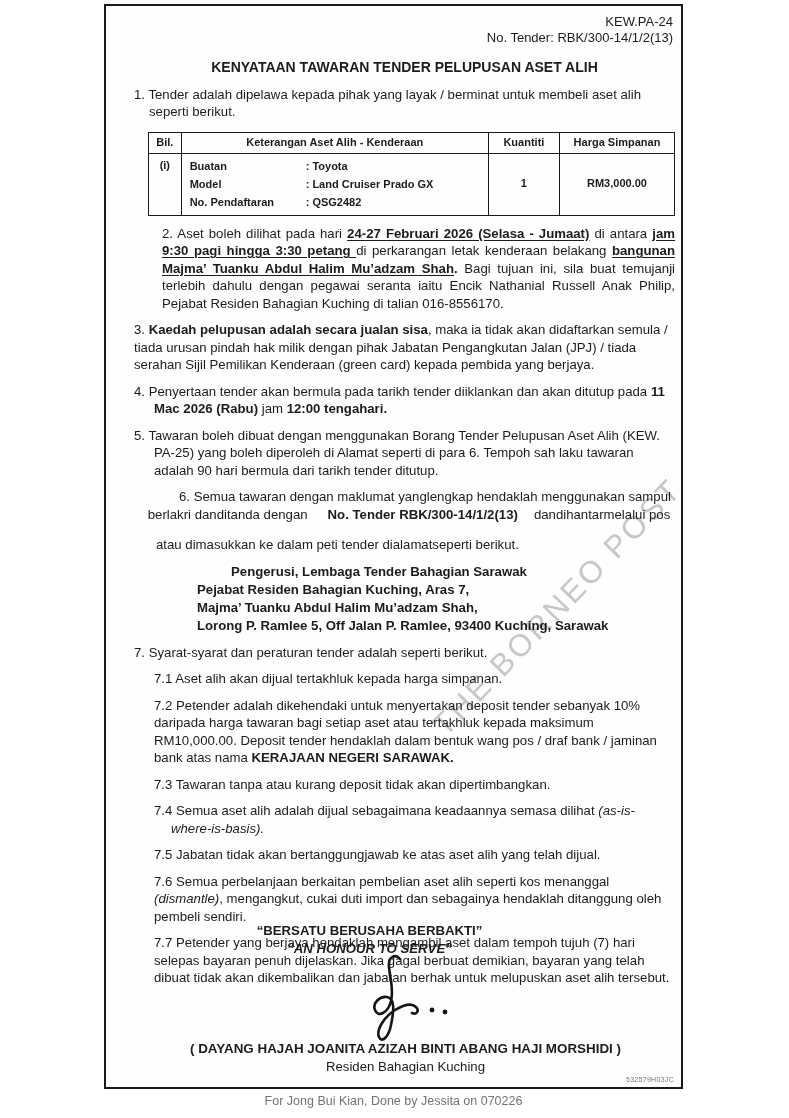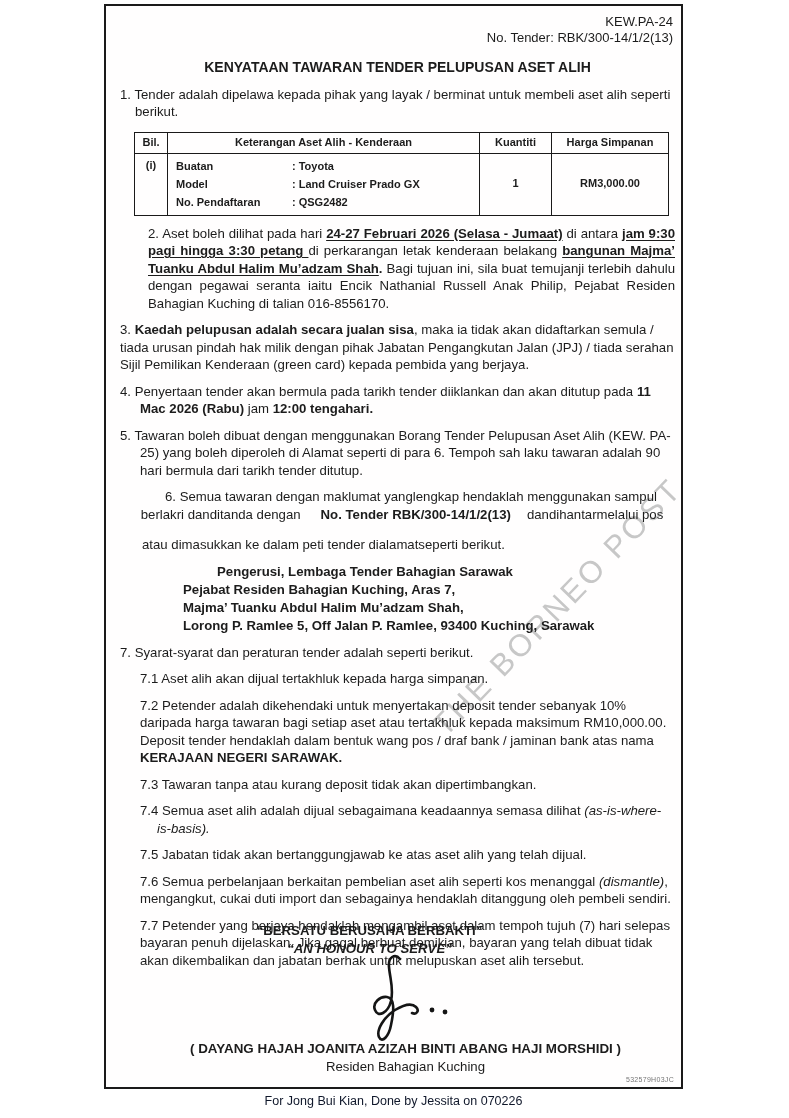--- a/index.html
+++ b/index.html
@@ -19,21 +19,21 @@
   .watermark {
     position: absolute; left: 282px; top: 588px;
     width: 330px; text-align: center;
     transform: rotate(-46deg);
     font-size: 31px; font-weight: 400;
     letter-spacing: 3px; color: #c7c7c7;
     z-index: 0; white-space: nowrap;
   }
   .content {
     position: relative; z-index: 1;
-    padding: 8px 6px 0 14px;
+    padding: 8px 6px 0 28px;
     font-size: 13.2px; line-height: 17.5px;
   }
   .form-header { text-align: right; padding-right: 2px; line-height: 16px; font-size: 13px; }
   .title { text-align: center; font-size: 14px; font-weight: bold; margin-top: 13px; }
   .para { margin-top: 9px; }
   .hang15 { padding-left: 15px; text-indent: -15px; }
   .hang20 { padding-left: 20px; text-indent: -20px; }
   .justify { text-align: justify; margin-left: 28px; }
   .b { font-weight: bold; }
   .i { font-style: italic; }
@@ -63,21 +63,21 @@
   
   .bottom-cluster { position: absolute; left: 0; right: 0; top: 916px; z-index: 2; text-align: center; font-size: 13.2px; line-height: 18px; padding-left: 24px; }
   .motto { transform: translateX(-36px); }
   .signature-svg { position: absolute; left: 242px; top: 30px; }
   .sig-name { margin-top: 82px; font-weight: bold; font-size: 13.4px; }
   .sig-role { font-size: 13.2px; }
   .date-line { position: absolute; left: 14px; top: 1086px; z-index: 2; font-size: 13.2px; }
   .print-ref { position: absolute; right: 7px; bottom: 4px; z-index: 2; font-size: 7px; color: #777; letter-spacing: 0.3px; }
   .page-footer {
     position: absolute; left: 104px; top: 1094px; width: 579px;
-    text-align: center; font-size: 12.5px; color: #0f172a;
+    text-align: center; font-size: 12.5px; color: #737373;
   }
 </style>
 </head>
 <body>
 
 <div class="doc-box">
   <div class="watermark">THE BORNEO POST</div>
 
   <div class="content">
     <div class="form-header">

